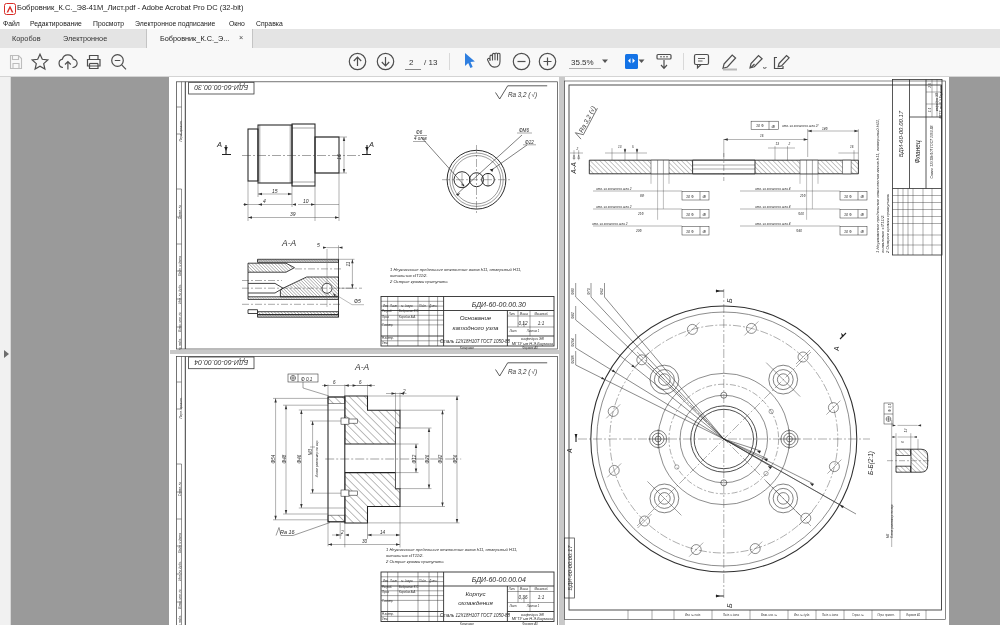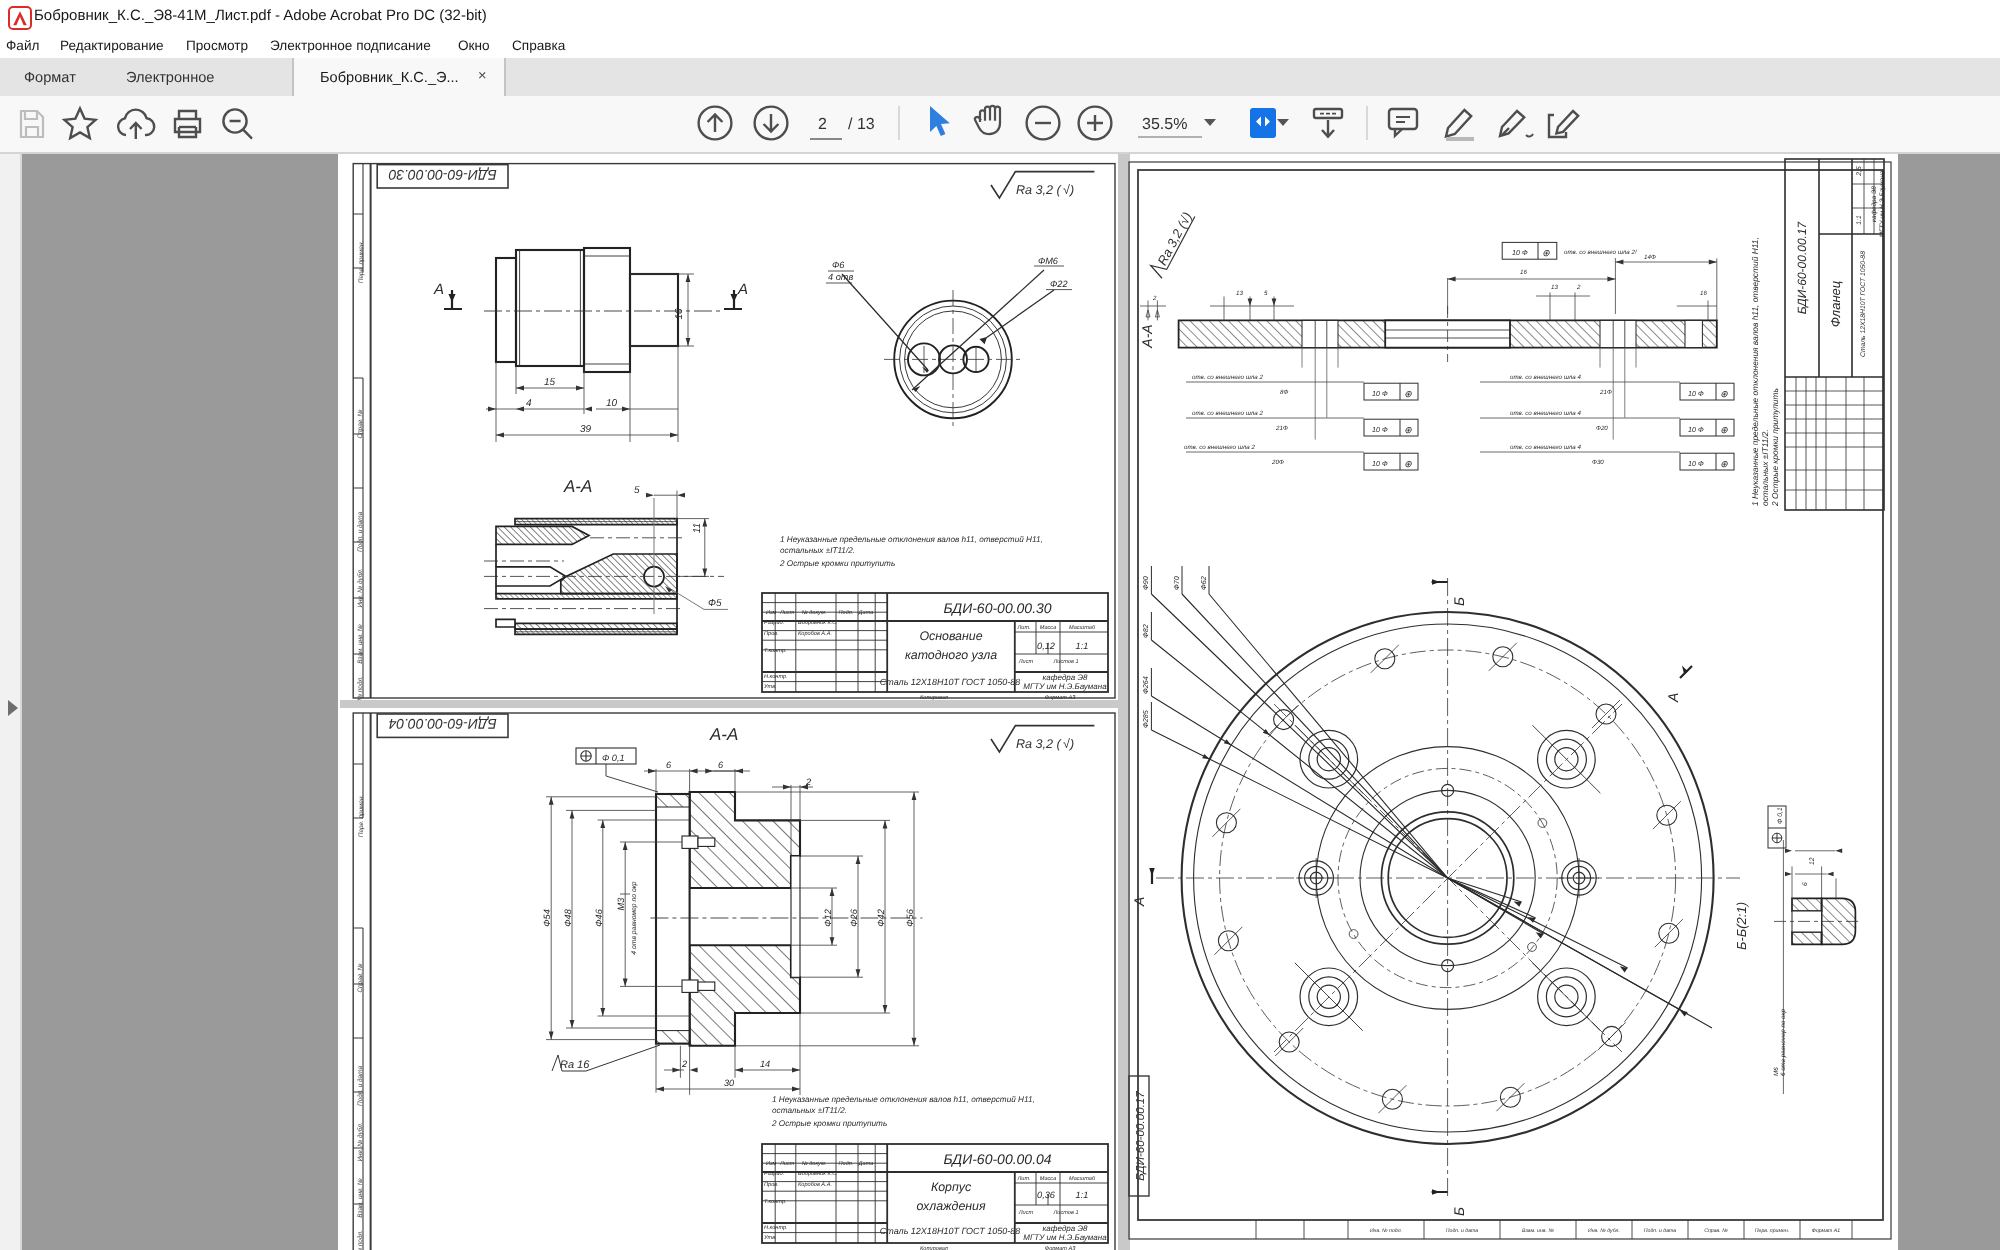--- a/index.html
+++ b/index.html
@@ -38,21 +38,21 @@
 <div class="abs" id="titletxt">Бобровник_К.С._Э8-41М_Лист.pdf - Adobe Acrobat Pro DC (32-bit)</div>
 <div class="abs" id="menubar"></div>
 <div class="abs menu" style="left:3px">Файл</div>
 <div class="abs menu" style="left:30px">Редактирование</div>
 <div class="abs menu" style="left:93px">Просмотр</div>
 <div class="abs menu" style="left:135px">Электронное подписание</div>
 <div class="abs menu" style="left:229px">Окно</div>
 <div class="abs menu" style="left:256px">Справка</div>
 <div class="abs" id="tabbar"></div>
 <div class="abs" id="activetab"></div>
-<div class="abs tab" style="left:12px">Формат</div>
+<div class="abs tab" style="left:12px">Коробов</div>
 <div class="abs tab" style="left:63px">Электронное</div>
 <div class="abs tab" style="left:160px;color:#1a1a1a">Бобровник_К.С._Э...</div>
 <div class="abs tab" style="left:239px;top:33px;color:#444">×</div>
 <div class="abs" id="toolbar"></div>
 <svg class="abs" style="left:0px;top:48px" width="1000" height="28" viewBox="0 0 1000 28">
  <g stroke="#bdbdbd" fill="none" stroke-width="1.1">
 
   <path d="M10.5 7.5 h8 l3 3 v10 h-11 z"></path>
   <path d="M12.5 7.5 v4 h6 v-4 M13 20.5 v-5 h6 v5"></path>
  </g>

